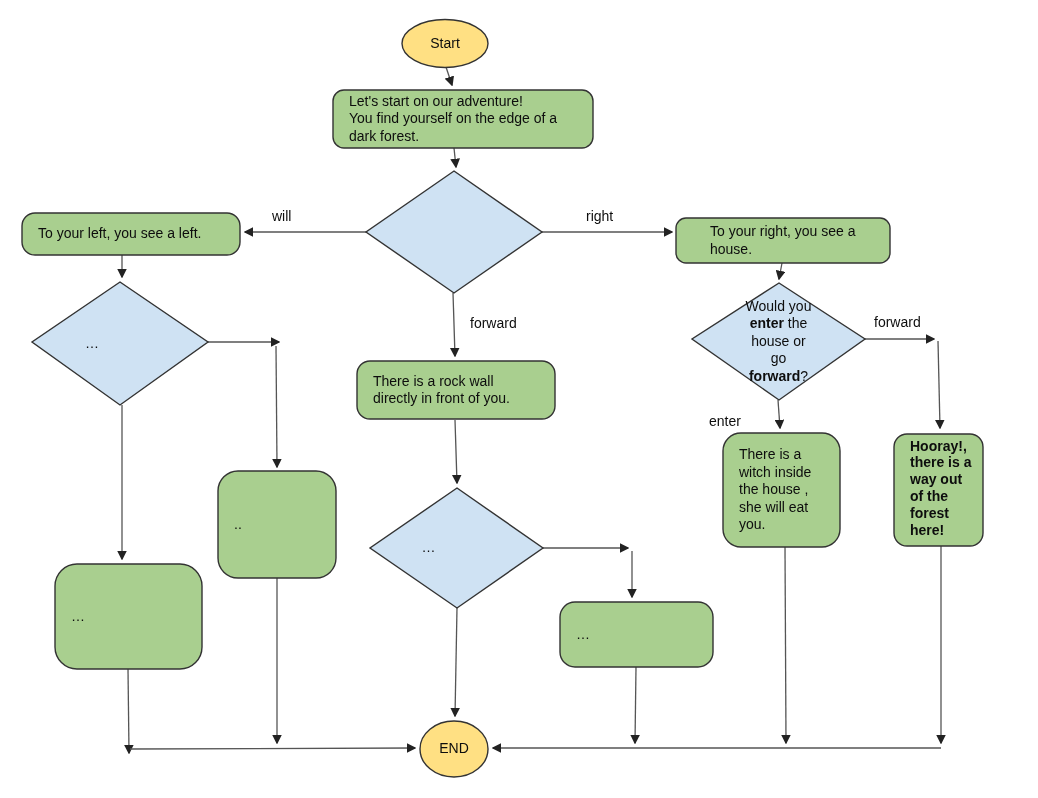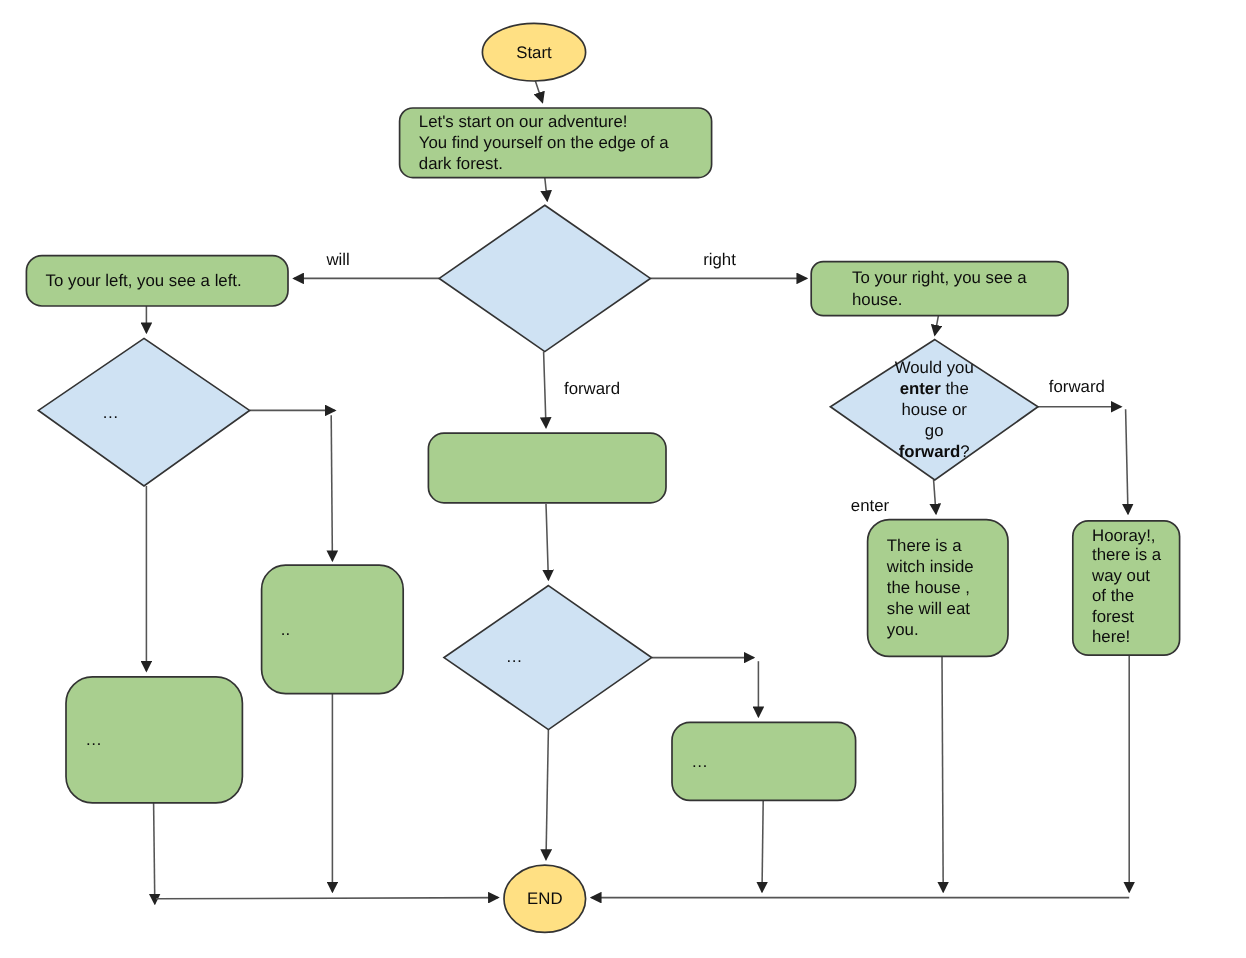--- a/index.html
+++ b/index.html
@@ -100,20 +100,22 @@
 
 
   <div class="node-text left-pad" style="left:22px;top:213px;width:202px;height:42px;">To your left, you see a left.</div>
 
   <div class="node-text center-block shift-left" style="left:32px;top:282px;width:176px;height:123px;">…</div>
 
   <div class="node-text left-pad" style="left:218px;top:471px;width:102px;height:107px;">..</div>
 
   <div class="node-text left-pad" style="left:55px;top:564px;width:131px;height:105px;">…</div>
 
+  <div class="node-text left-pad pre txt-left" style="left:357px;top:361px;width:184px;height:58px;">There is a rock wall
+directly in front of you.</div>
 
   <div class="node-text center-block shift-left" style="left:370px;top:488px;width:173px;height:120px;">…</div>
 
   <div class="node-text left-pad" style="left:560px;top:602px;width:137px;height:65px;">…</div>
 
   <div class="node-text left-pad pre txt-left" style="left:694px;top:218px;width:198px;height:45px;">To your right, you see a
 house.</div>
 
   <div class="node-text center-block" style="left:692px;top:283px;width:173px;height:117px;">
     <span class="pre txt-center"><span>Would you
@@ -122,21 +124,21 @@
 go
 </span><b>forward</b><span>?</span></span>
   </div>
 
   <div class="node-text left-pad pre txt-left" style="left:723px;top:433px;width:101px;height:114px;">There is a
 witch inside
 the house ,
 she will eat
 you.</div>
 
-  <div class="node-text left-pad pre txt-left" style="left:894px;top:434px;width:77px;height:108px;line-height:1.2;">Hooray!,
+  <div class="node-text left-pad pre txt-left" style="left:894px;top:434px;width:77px;height:108px;line-height:1.2;font-weight:bold;">Hooray!,
 there is a
 way out
 of the
 forest
 here!</div>
 
   <div class="node-text center-block" style="left:420px;top:721px;width:68px;height:56px;font-size:14px;">END</div>
 
   <div class="edge-label" style="left:272px;top:208px;">will</div>
   <div class="edge-label" style="left:586px;top:208px;">right</div>

